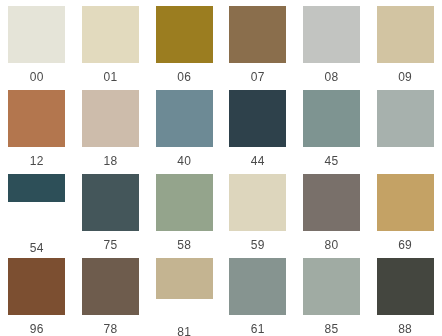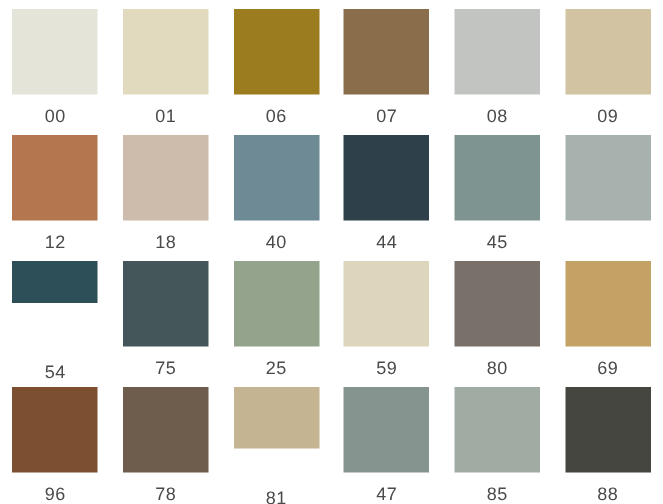--- a/index.html
+++ b/index.html
@@ -103,21 +103,21 @@
     <div class="swatch-cell">
       <div class="swatch-chip" style="background-color: rgb(45, 79, 88);"></div>
       <div class="swatch-label" style="color: rgb(74, 74, 74); margin-top: 41px;">54</div>
     </div>
     <div class="swatch-cell">
       <div class="swatch-chip" style="background-color: rgb(68, 86, 90);"></div>
       <div class="swatch-label" style="color: rgb(74, 74, 74);">75</div>
     </div>
     <div class="swatch-cell">
       <div class="swatch-chip" style="background-color: rgb(148, 164, 140);"></div>
-      <div class="swatch-label" style="color: rgb(74, 74, 74);">25</div>
+      <div class="swatch-label" style="color: rgb(74, 74, 74);">58</div>
     </div>
     <div class="swatch-cell">
       <div class="swatch-chip" style="background-color: rgb(221, 214, 189);"></div>
       <div class="swatch-label" style="color: rgb(74, 74, 74);">59</div>
     </div>
     <div class="swatch-cell">
       <div class="swatch-chip" style="background-color: rgb(121, 112, 106);"></div>
       <div class="swatch-label" style="color: rgb(74, 74, 74);">80</div>
     </div>
     <div class="swatch-cell">
@@ -131,21 +131,21 @@
     <div class="swatch-cell">
       <div class="swatch-chip" style="background-color: rgb(110, 92, 77);"></div>
       <div class="swatch-label" style="color: rgb(74, 74, 74);">78</div>
     </div>
     <div class="swatch-cell">
       <div class="swatch-chip" style="background-color: rgb(196, 180, 145);"></div>
       <div class="swatch-label" style="color: rgb(74, 74, 74); margin-top: 28px;">81</div>
     </div>
     <div class="swatch-cell">
       <div class="swatch-chip" style="background-color: rgb(134, 148, 144);"></div>
-      <div class="swatch-label" style="color: rgb(74, 74, 74);">47</div>
+      <div class="swatch-label" style="color: rgb(74, 74, 74);">61</div>
     </div>
     <div class="swatch-cell">
       <div class="swatch-chip" style="background-color: rgb(160, 171, 163);"></div>
       <div class="swatch-label" style="color: rgb(74, 74, 74);">85</div>
     </div>
     <div class="swatch-cell">
       <div class="swatch-chip" style="background-color: rgb(68, 70, 63);"></div>
       <div class="swatch-label" style="color: rgb(74, 74, 74);">88</div>
     </div>
   </div>

